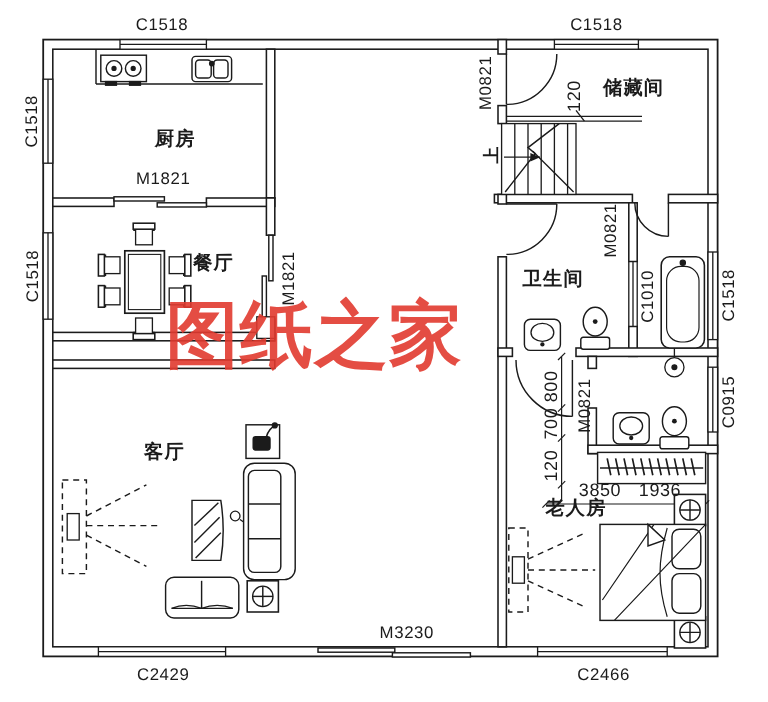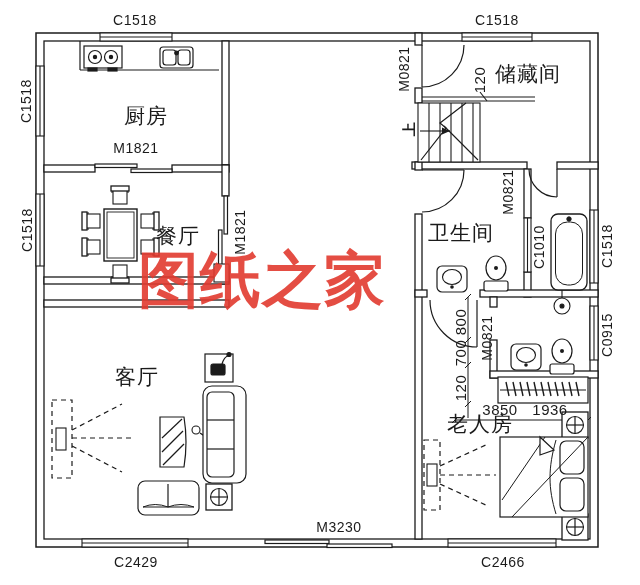--- a/index.html
+++ b/index.html
@@ -2,21 +2,21 @@
 <html><head>
 <meta charset="utf-8">
 <style>
   html,body{margin:0;padding:0;background:#ffffff;}
   .plan{position:relative;width:616px;height:585px;background:#fff;overflow:hidden;
         font-family:"Liberation Sans",sans-serif;}
   .plan svg{position:absolute;left:0;top:0;}
   .lbl{position:absolute;font-size:14px;color:#1b1b1b;white-space:nowrap;
        transform:translate(-50%,-50%);letter-spacing:0.5px;}
   .lbl.v{transform:translate(-50%,-50%) rotate(-90deg);}
-  .lbl.room{font-weight:normal;font-size:21px;letter-spacing:1px;}
+  .lbl.room{font-weight:bold;font-size:16px;letter-spacing:1px;}
   .lbl.dim{font-size:15px;}
   .wm{position:absolute;left:138px;top:248px;width:380px;line-height:1.05;
       font-family:"DejaVu Serif","Liberation Serif",serif;font-weight:700;
       font-size:61px;letter-spacing:1px;opacity:.9;pointer-events:none;}
 </style>
 </head>
 <body>
 
 <div class="plan">
 
@@ -304,21 +304,21 @@
 <span class="lbl v" style="left:539px;top:247px">C1010</span>
 
 <span class="lbl" style="left:136px;top:148px">M1821</span>
 <span class="lbl v" style="left:240px;top:232px">M1821</span>
 <span class="lbl v" style="left:404px;top:69px">M0821</span>
 <span class="lbl v" style="left:508px;top:192px">M0821</span>
 <span class="lbl v" style="left:487px;top:338px">M0821</span>
 <span class="lbl" style="left:339px;top:527px">M3230</span>
 
 <span class="lbl room" style="left:146px;top:116px">厨房</span>
-<span class="lbl room" style="left:178px;top:236px">餐厅</span>
+<span class="lbl room" style="left:178px;top:220px">餐厅</span>
 <span class="lbl room" style="left:137px;top:377px">客厅</span>
 <span class="lbl room" style="left:528px;top:74px">储藏间</span>
 <span class="lbl room" style="left:461px;top:233px">卫生间</span>
 <span class="lbl room" style="left:480px;top:424px">老人房</span>
 
 <span class="lbl v" style="left:410px;top:129px;font-weight:bold">上</span>
 <span class="lbl v dim" style="left:479px;top:80px">120</span>
 
 <span class="lbl v dim" style="left:460px;top:322px">800</span>
 <span class="lbl v dim" style="left:460px;top:353px">700</span>

